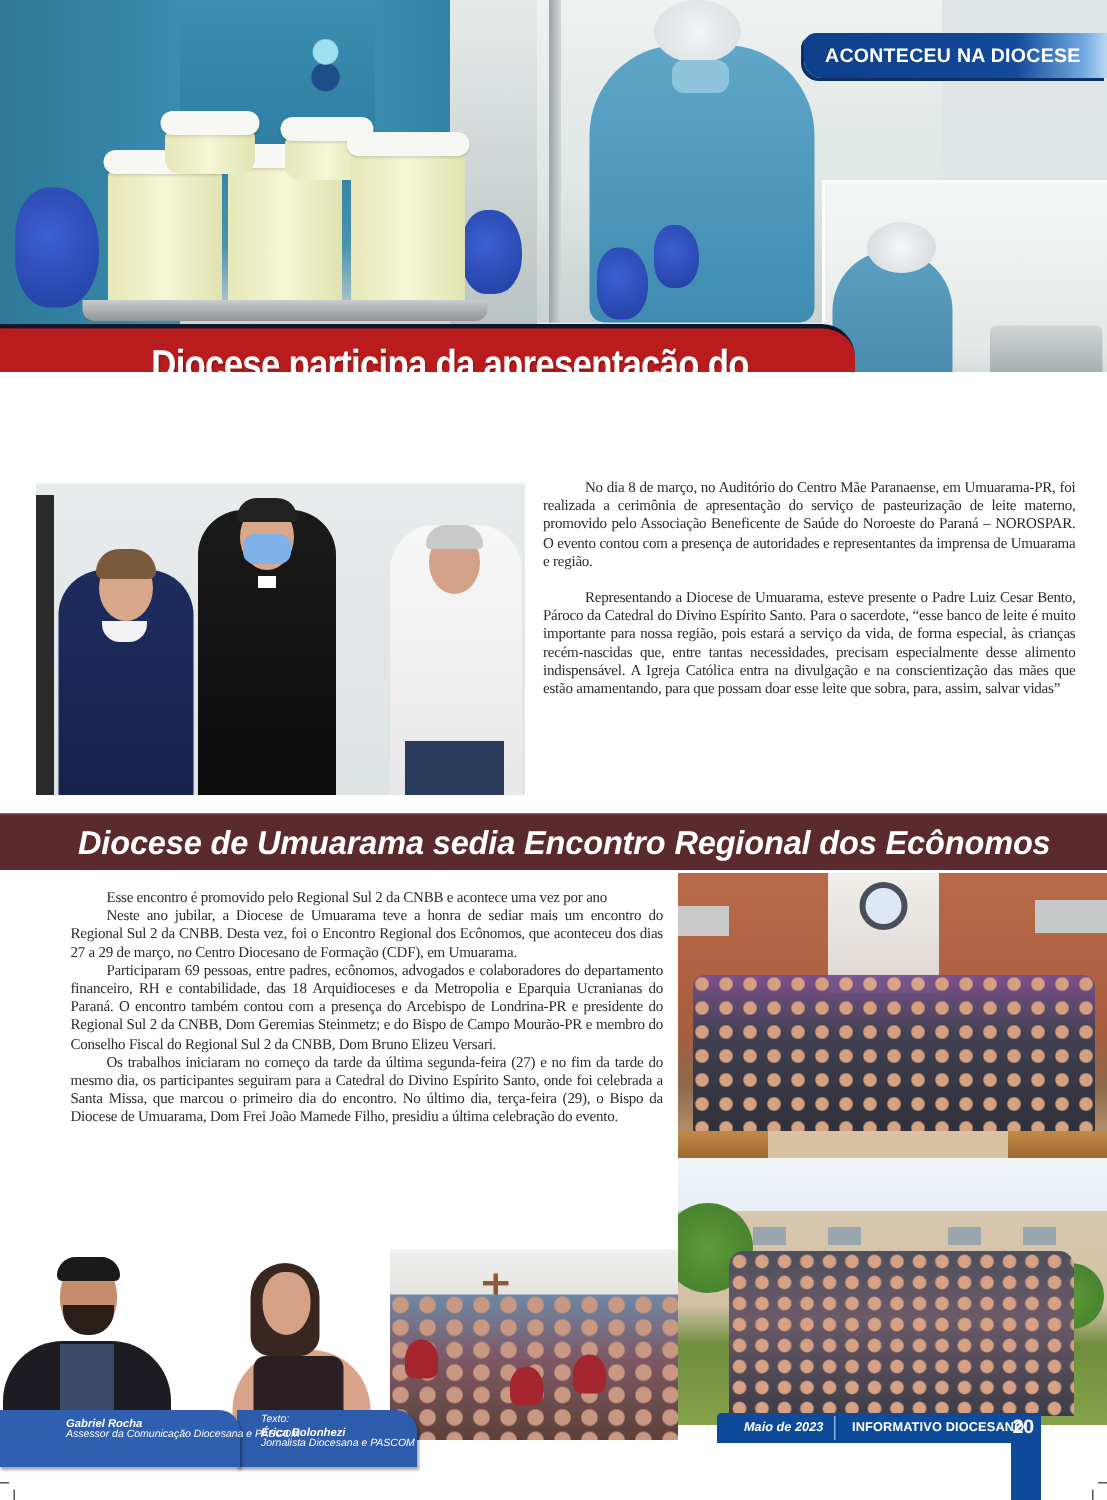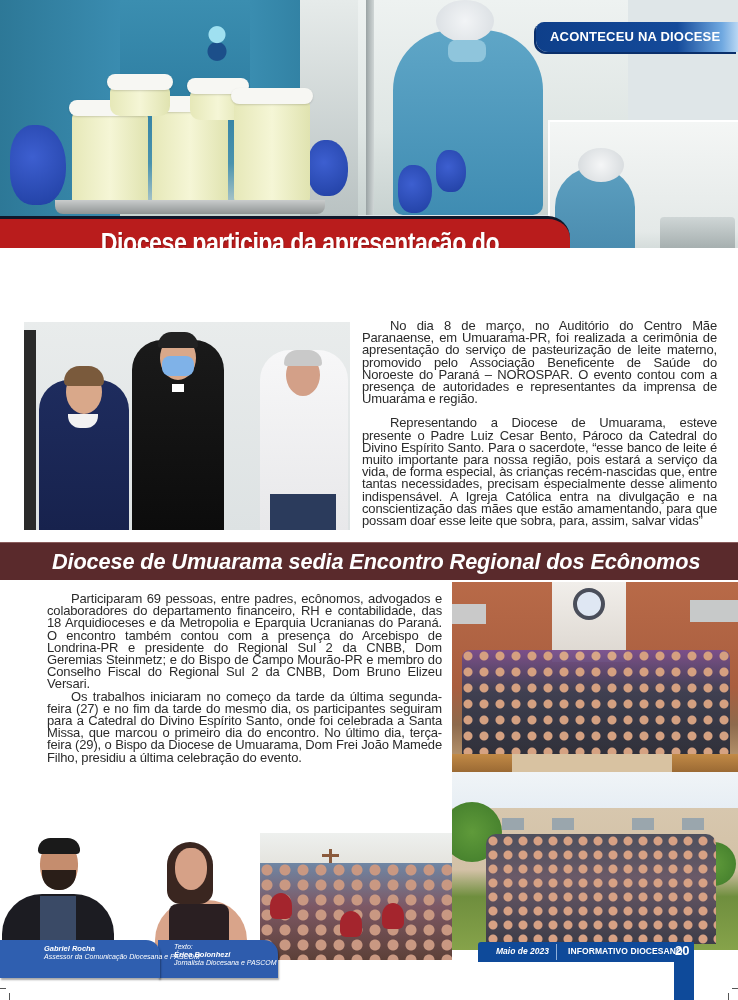--- a/index.html
+++ b/index.html
@@ -60,21 +60,21 @@
     .p-priest { left:108px; width:92px; height:190px; background: linear-gradient(180deg,#1a1a1a,#0c0c0c); }
     .p-priest-head { left:136px; top:14px; width:36px; height:44px; }
     .p-priest-hair { position:absolute; left:134px; top:10px; width:40px; height:16px; background:#222; border-radius: 20px 20px 4px 4px; }
     .p-priest-mask { position:absolute; left:138px; top:34px; width:32px; height:20px; background:#7fb2e8; border-radius: 8px; }
     .p-priest-collar { position:absolute; left:148px; top:62px; width:12px; height:8px; background:#fff; }
     .p-man { left:236px; width:88px; height:180px; background: linear-gradient(180deg,#f7f7f8,#e8e8ea); }
     .p-man-pants { position:absolute; left:246px; bottom:0; width:66px; height:36px; background:#2b3b5c; }
     .p-man-head { left:262px; top:32px; width:34px; height:42px; background:#d3a088; }
     .p-man-hair { position:absolute; left:260px; top:28px; width:38px; height:16px; background:#c9c9c9; border-radius: 18px 18px 4px 4px; }
 
-    .col-text { position:absolute; font-family:Liberation Sans, sans-serif; font-size:13px; line-height:12.2px; color:#2b2b2b; text-align: justify; letter-spacing:-0.15px; }
+    .col-text { position:absolute; font-family:Liberation Serif, serif; font-size:10px; line-height:12.2px; color:#2b2b2b; text-align: justify; letter-spacing:-0.15px; }
     .col-text p { text-indent: 28px; margin-bottom: 0; }
     .col-text p.gap { margin-top: 12px; }
     .a1-text { left:362px; top:320px; width:355px; }
 
     
     .banner2 { position:absolute; left:0; top:542px; width:738px; height:38px; background:#5a2a2c; border-top:1px solid #8a5c5c; }
     .banner2 span { position:absolute; left:52px; top:6px; color:#fff; font-family:"Liberation Sans", sans-serif; font-weight:700; font-style:italic; font-size:22px; letter-spacing:-0.1px; white-space:nowrap; transform: scaleX(0.985); transform-origin:0 0; }
 
     .a2-text { left:47px; top:593px; width:395px; }
     .a2-text p { text-indent: 24px; }
@@ -201,20 +201,22 @@
 <div class="col-text a1-text">
   <p>No dia 8 de março, no Auditório do Centro Mãe Paranaense, em Umuarama-PR, foi realizada a cerimônia de apresentação do serviço de pasteurização de leite materno, promovido pelo Associação Beneficente de Saúde do Noroeste do Paraná – NOROSPAR. O evento contou com a presença de autoridades e representantes da imprensa de Umuarama e região.</p>
   <p class="gap">Representando a Diocese de Umuarama, esteve presente o Padre Luiz Cesar Bento, Pároco da Catedral do Divino Espírito Santo. Para o sacerdote, “esse banco de leite é muito importante para nossa região, pois estará a serviço da vida, de forma especial, às crianças recém-nascidas que, entre tantas necessidades, precisam especialmente desse alimento indispensável. A Igreja Católica entra na divulgação e na conscientização das mães que estão amamentando, para que possam doar esse leite que sobra, para, assim, salvar vidas”</p>
 </div>
 
 <div class="banner2">
   <span>Diocese de Umuarama sedia Encontro Regional dos Ecônomos</span>
 </div>
 
 <div class="col-text a2-text">
+  <p>Esse encontro é promovido pelo Regional Sul 2 da CNBB e acontece uma vez por ano</p>
+  <p>Neste ano jubilar, a Diocese de Umuarama teve a honra de sediar mais um encontro do Regional Sul 2 da CNBB. Desta vez, foi o Encontro Regional dos Ecônomos, que aconteceu dos dias 27 a 29 de março, no Centro Diocesano de Formação (CDF), em Umuarama.</p>
   <p>Participaram 69 pessoas, entre padres, ecônomos, advogados e colaboradores do departamento financeiro, RH e contabilidade, das 18 Arquidioceses e da Metropolia e Eparquia Ucranianas do Paraná. O encontro também contou com a presença do Arcebispo de Londrina-PR e presidente do Regional Sul 2 da CNBB, Dom Geremias Steinmetz; e do Bispo de Campo Mourão-PR e membro do Conselho Fiscal do Regional Sul 2 da CNBB, Dom Bruno Elizeu Versari.</p>
   <p>Os trabalhos iniciaram no começo da tarde da última segunda-feira (27) e no fim da tarde do mesmo dia, os participantes seguiram para a Catedral do Divino Espírito Santo, onde foi celebrada a Santa Missa, que marcou o primeiro dia do encontro. No último dia, terça-feira (29), o Bispo da Diocese de Umuarama, Dom Frei João Mamede Filho, presidiu a última celebração do evento.</p>
 </div>
 
 <div class="photo-church">
   <div class="balcony-l"></div>
   <div class="balcony-r"></div>
   <div class="altar-wall"></div>
   <div class="emblem"></div>
   <div class="crowd"></div>

